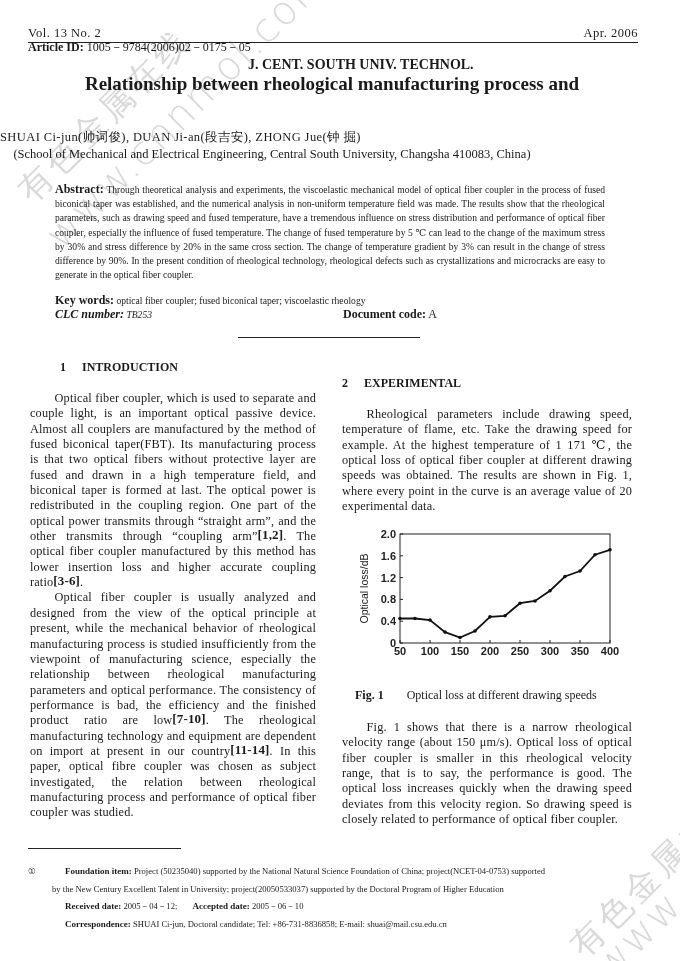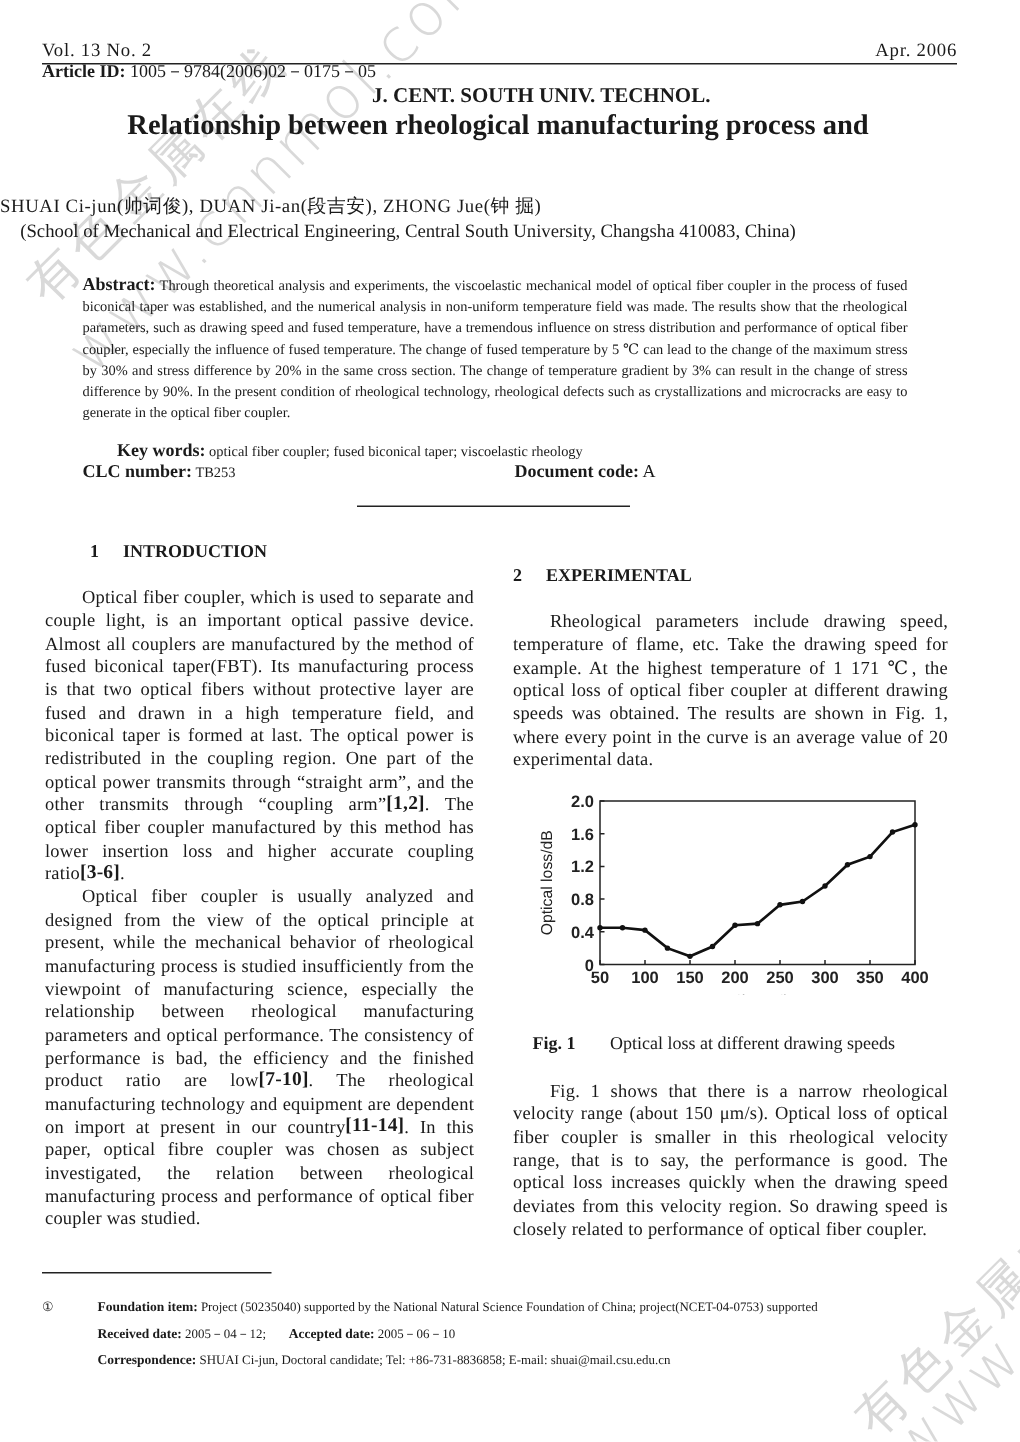--- a/index.html
+++ b/index.html
@@ -28,23 +28,23 @@
 
   .title { position: absolute; left: 0; width: 664px; top: 72px; text-align: center;
     font-weight: bold; font-size: 19px; line-height: 24px; }
   .title sup { font-size: 9px; font-weight: normal; vertical-align: top; position: relative; top: -2px; }
 
   .authors { position: absolute; left: 0; width: 680px; top: 129px; text-align: left; font-size: 12.5px; letter-spacing: 0.4px; }
   .affil { position: absolute; left: 0; width: 544px; top: 147px; text-align: center; font-size: 12.5px; }
 
   .abstract { position: absolute; left: 55px; width: 550px; top: 182px; font-size: 9.6px; line-height: 14.2px; text-align: justify; }
   .abstract .lbl { font-weight: bold; font-size: 12px; }
-  .kw { position: absolute; left: 55px; top: 293px; font-size: 9.6px; margin-left: 23px; }
+  .kw { position: absolute; left: 55px; top: 293px; font-size: 9.6px; }
   .kw .lbl, .clc .lbl, .doc .lbl { font-weight: bold; font-size: 12px; }
-  .clc { position: absolute; left: 55px; top: 307px; font-size: 9.6px; }
+  .clc { position: absolute; left: 55px; top: 307px; font-size: 9.6px; font-style: italic; }
   .doc { position: absolute; left: 343px; top: 307px; font-size: 12px; text-align: center; }
 
   .sep { position: absolute; left: 238px; top: 337px; width: 182px; border-top: 1.3px solid #222; }
 
   .h-intro { position: absolute; left: 28px; top: 360px; font-weight: bold; font-size: 12px; margin-left: 32px; }
   .h-exp { position: absolute; left: 342px; top: 376px; font-weight: bold; font-size: 12px; }
   .h-num { display: inline-block; width: 22px; }
 
   .col { position: absolute; font-size: 12.3px; line-height: 15.35px; text-align: justify; letter-spacing: 0.15px; }
   .col p { margin: 0; text-indent: 2em; }
@@ -183,20 +183,23 @@
 </div>
 
 <div class="fn-sep"></div>
 <div class="footnotes">
   <div class="row">
     <span class="circ">①</span>
     <b>Foundation item:</b>
     <span>Project (50235040) supported by the National Natural Science Foundation of China; project(NCET-04-0753) supported</span>
   </div>
   <div class="row">
+    <span>by the New Century Excellent Talent in University; project(20050533037) supported by the Doctoral Program of Higher Education</span>
+  </div>
+  <div class="row">
     <b>Received date:</b>
     <span>2005－04－12;</span>
     <b>Accepted date:</b>
     <span>2005－06－10</span>
   </div>
   <div class="row">
     <b>Correspondence:</b>
     <span>SHUAI Ci-jun, Doctoral candidate; Tel: +86-731-8836858; E-mail: shuai@mail.csu.edu.cn</span>
   </div>
 </div>

